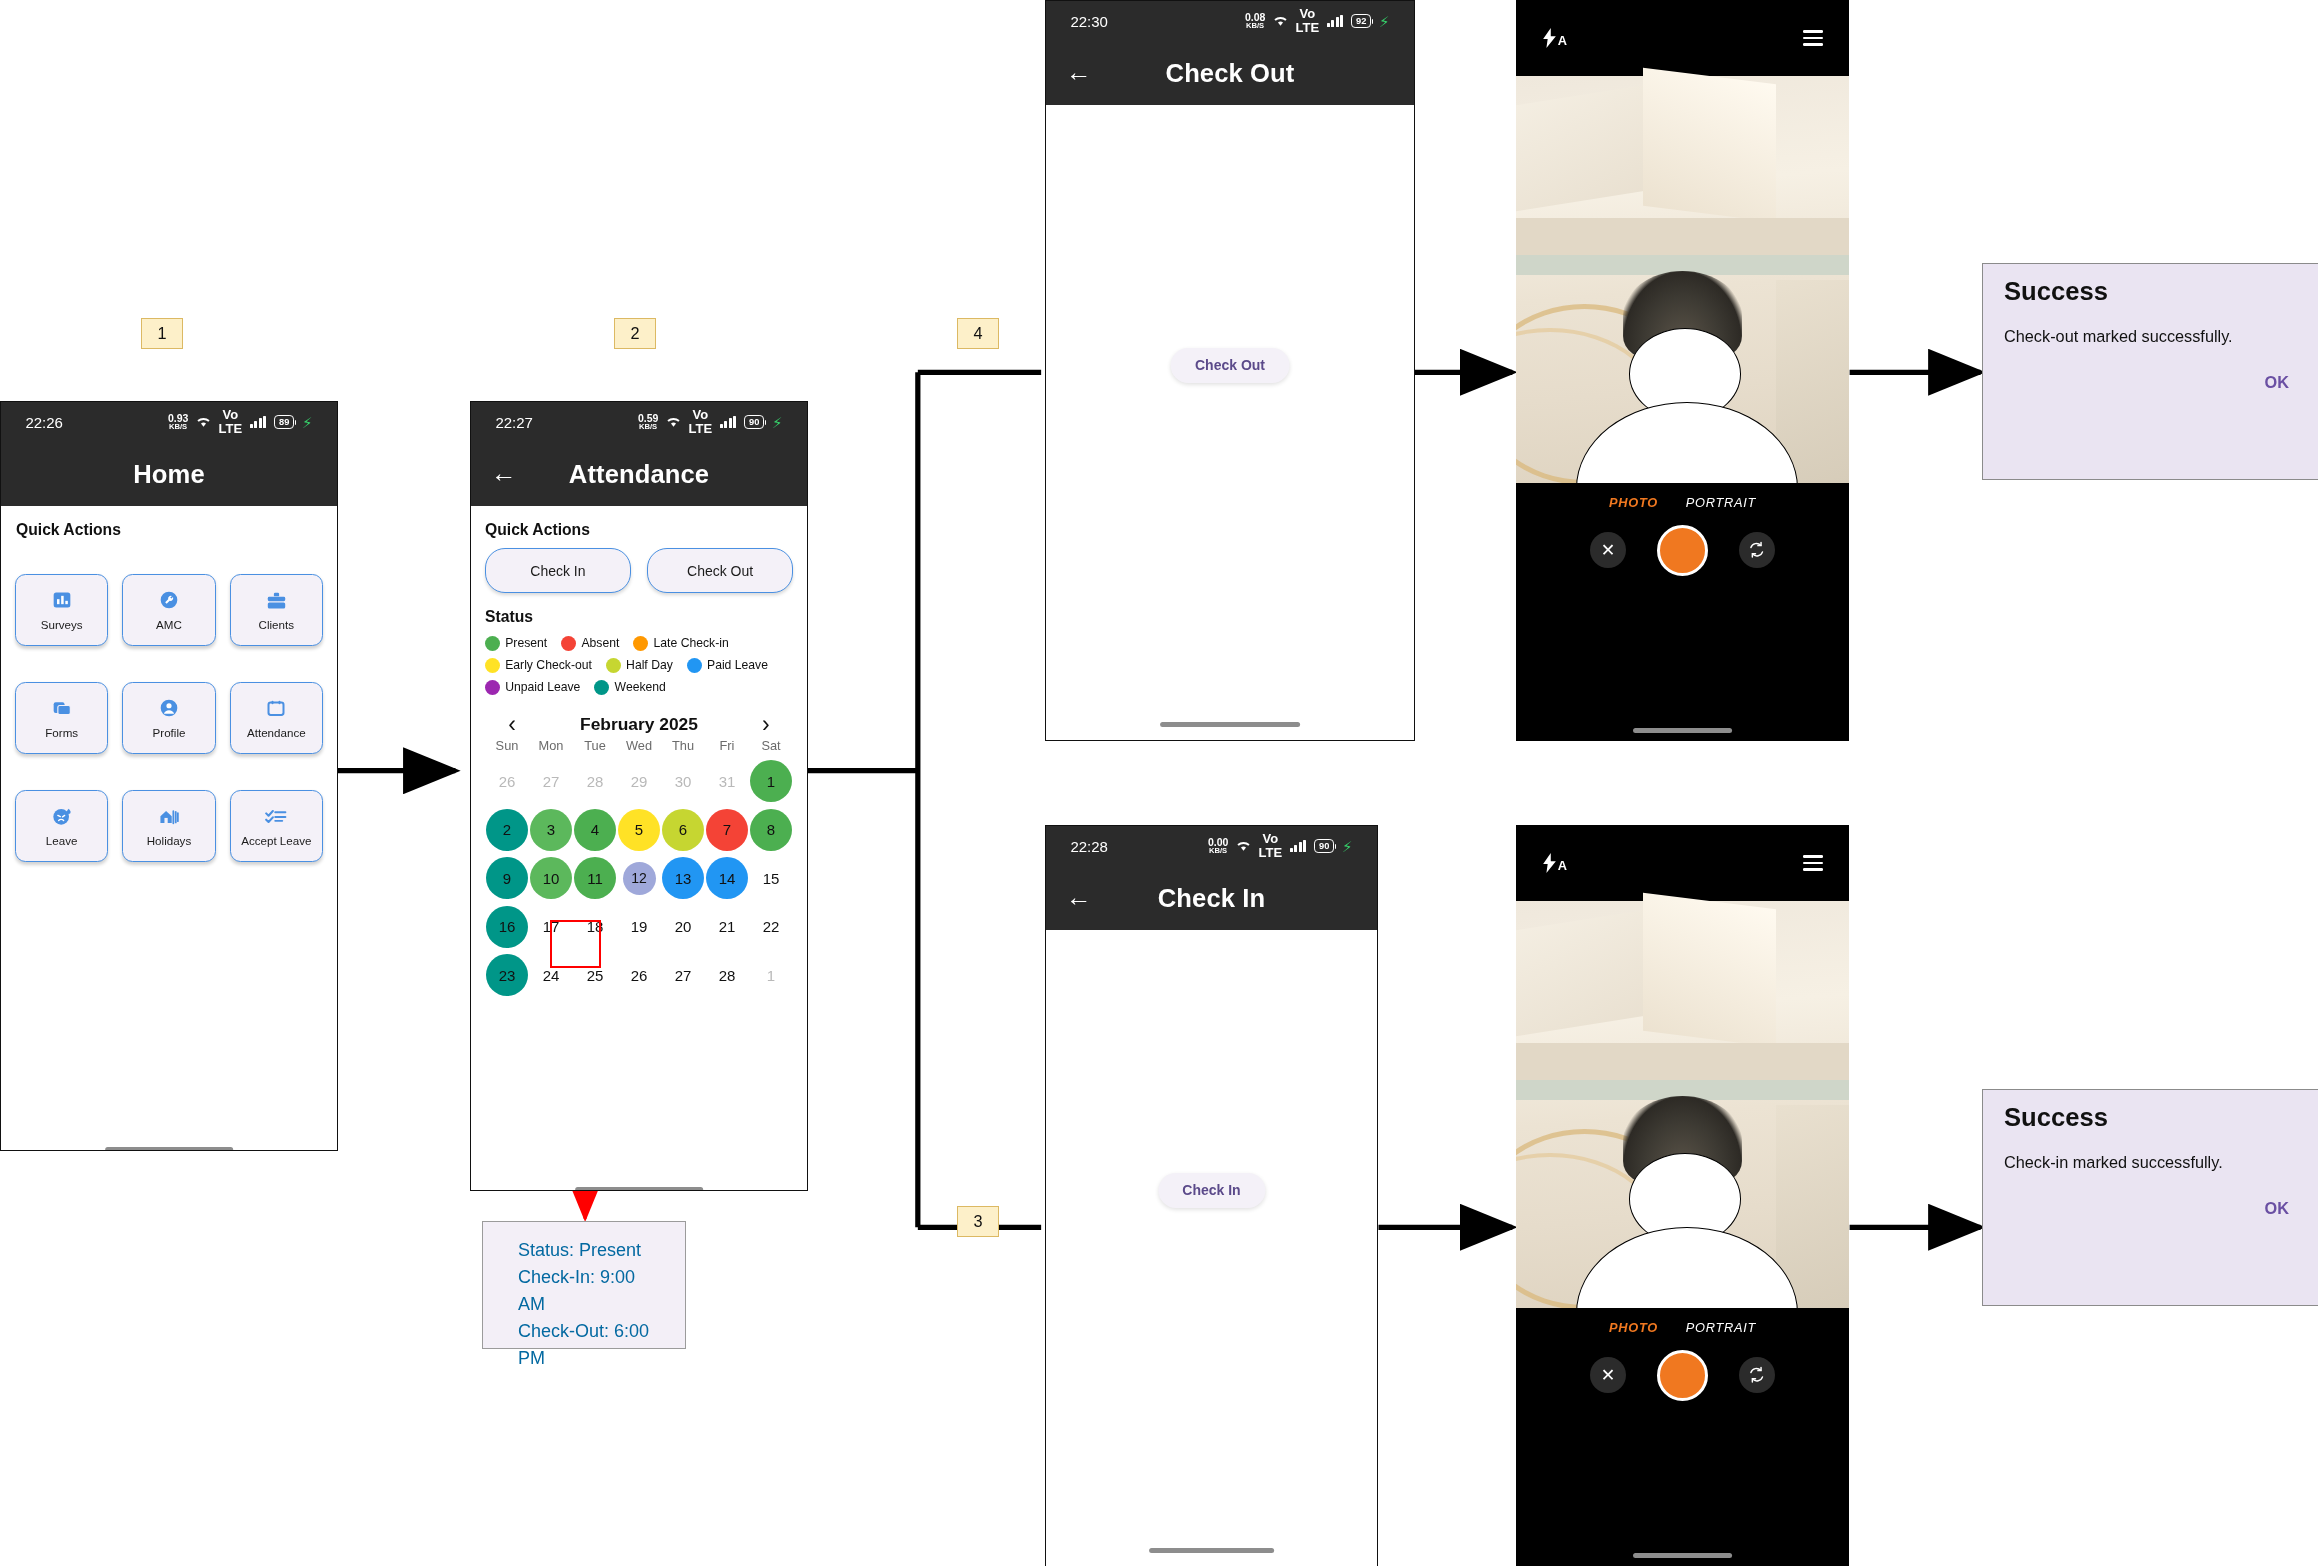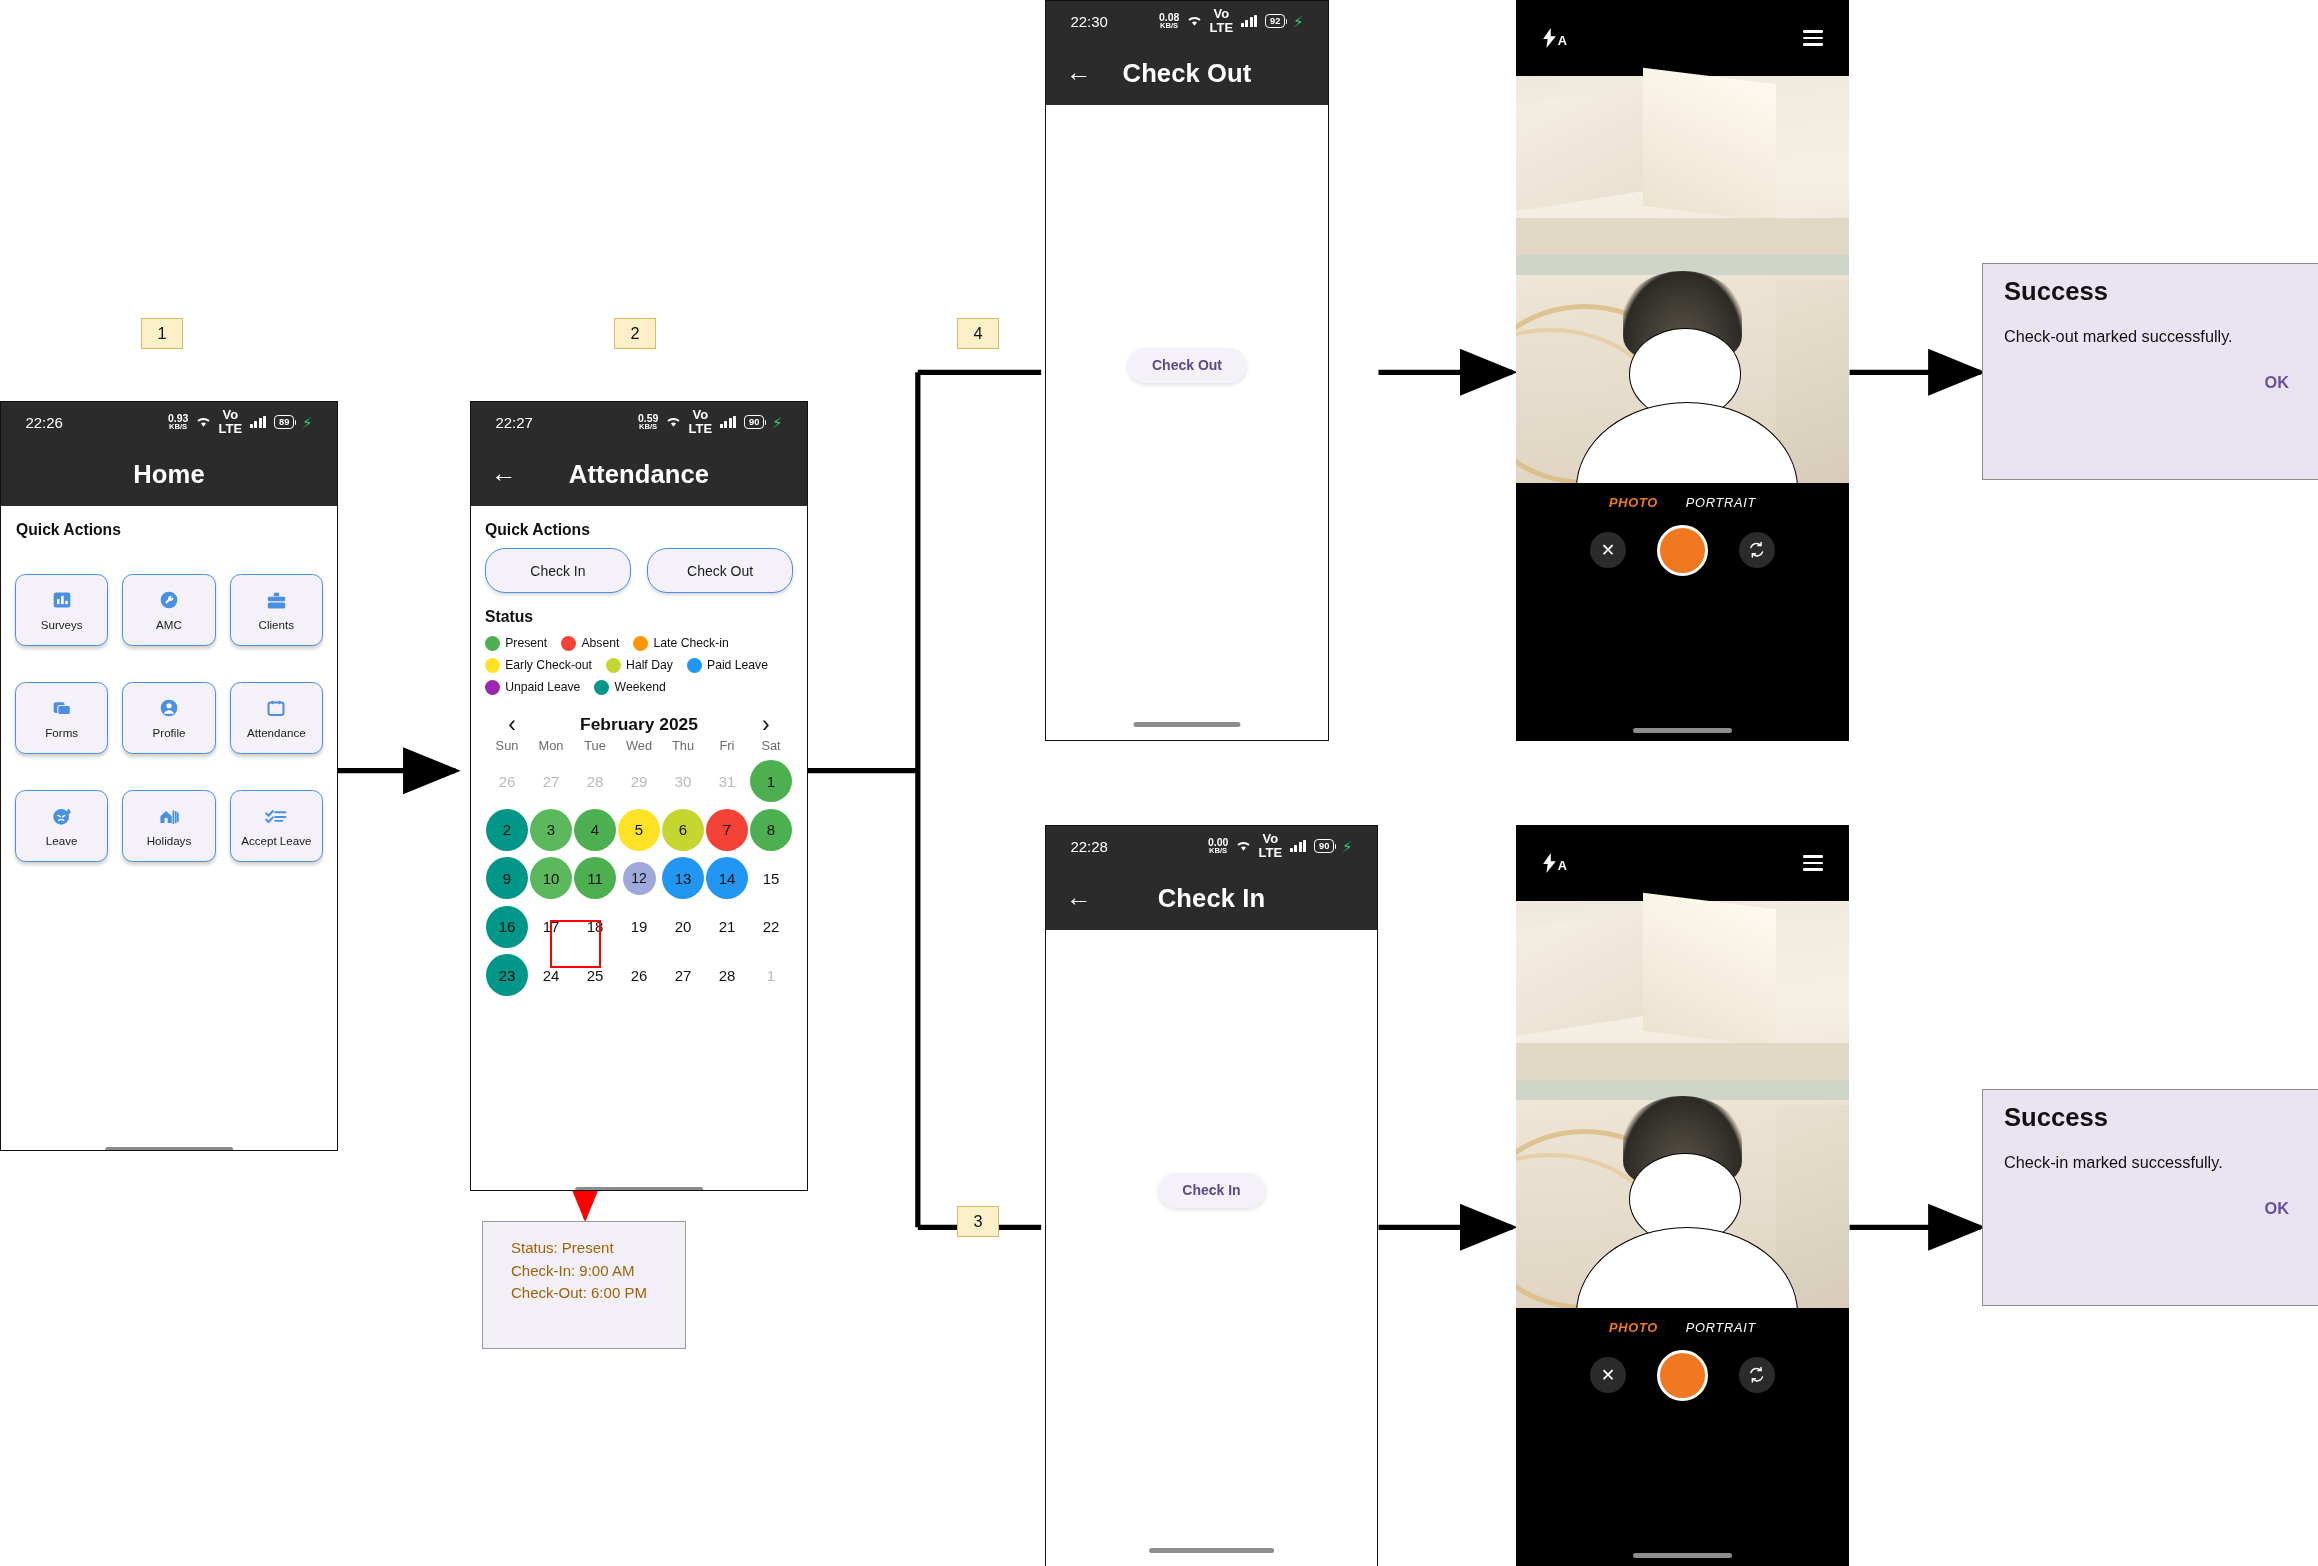--- a/index.html
+++ b/index.html
@@ -61,21 +61,21 @@
   .cell{height:45px;display:flex;align-items:center;justify-content:center;position:relative;}
   .day{width:42px;height:42px;border-radius:50%;display:flex;align-items:center;justify-content:center;
        font-size:15px;color:#111;}
   .day.muted{color:#b9b9b9;}
   .day.small{width:33px;height:33px;font-size:14px;}
 
   
   .stepbadge{background:#fdf0c9;border:1.2px solid #dcb963;color:#111;font-size:16.3px;
              display:flex;align-items:center;justify-content:center;}
   .callout{background:#f3eff7;border:1.2px solid #9b9b9b;box-sizing:border-box;
-           padding:15px 28px;font-size:15px;line-height:1.5;color:#a16207;}
+           padding:15px 35px;font-size:18px;line-height:1.5;color:#0369a1;}
   .dialog{background:#eae4f2;border:1.2px solid #8b8b8b;box-sizing:border-box;padding:13px 21px;}
   .dialog h3{margin:0;font-size:25.6px;font-weight:700;color:#111;}
   .dialog p{margin:21px 0 0 0;font-size:16.3px;color:#111;}
   .dialog .ok{margin-top:27px;text-align:right;font-size:16.3px;font-weight:700;color:#6a4fa3;padding-right:8.1px;}
 
   
   .pill{position:absolute;left:50%;transform:translateX(-50%);background:#f4f1f8;border-radius:23px;
         padding:9.3px 24.4px;font-size:14px;color:#5b4a8a;font-weight:600;box-shadow:0 1.7px 4.1px rgba(0,0,0,.12);}
 
   
@@ -503,21 +503,21 @@
 </div>
 
 <div class="abs" style="left:550px;top:920px;width:51px;height:48px;border:2.9px solid #ff0000;box-sizing:border-box;"></div>
 
 <div class="callout abs" style="left:482px;top:1221px;width:204px;height:128px;">
   <div>Status: Present</div>
   <div>Check-In: 9:00 AM</div>
   <div>Check-Out: 6:00 PM</div>
 </div>
 
-<div class="phone" style="left:1045px;top:0px;width:284px;height:741px;">
+<div class="phone" style="left:1045px;top:0px;width:370px;height:741px;">
   <div class="statusbar">
     <span>22:30</span>
     <span class="sb-right">
       <span class="sb-speed">
         <span>0.08</span>
         <span class="u">KB/S</span>
       </span>
       <span class="wifi">
         <svg width="15" height="11.6" viewBox="0 0 26 20">
             <path d="M13 18.5 8.6 12.8a7.2 7.2 0 0 1 8.8 0Z" fill="#fff"></path>

